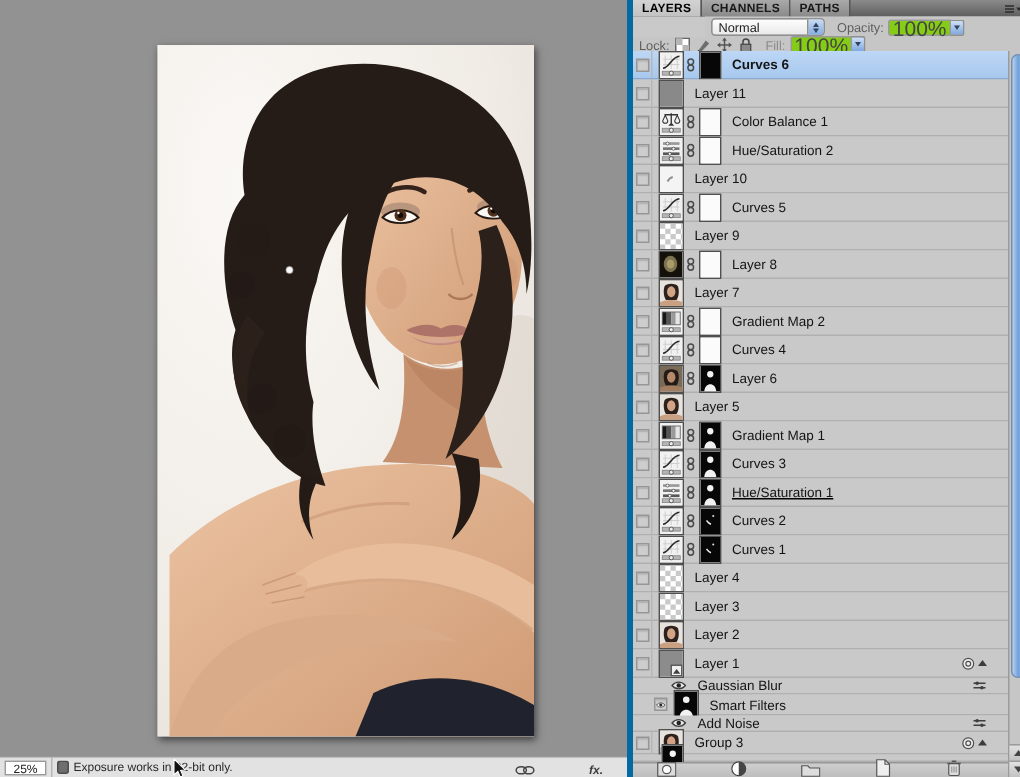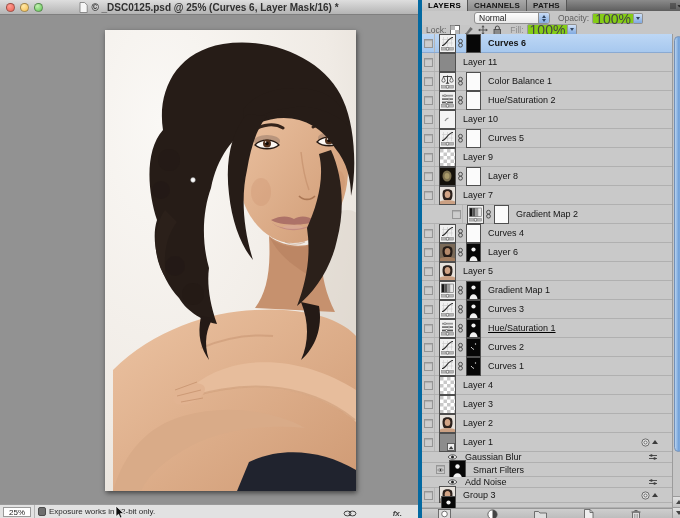--- a/index.html
+++ b/index.html
@@ -69,53 +69,38 @@
   .thumbwrap.mask{margin-left:2px;}
   .linkic{flex:none;line-height:0;margin-left:1px;}
   .lname{margin-left:7px;font-size:9px;color:#141414;white-space:nowrap;}
   .ind{flex:none;align-self:stretch;}
   .rowright{position:absolute;right:14px;top:0;bottom:0;display:flex;align-items:center;gap:2px;line-height:0;}
   .tri-up{width:0;height:0;border-left:3.5px solid transparent;border-right:3.5px solid transparent;border-bottom:4.5px solid #3c3c3c;}
   .eyeglyph{line-height:0;flex:none;}
 
   .pfooter{position:absolute;left:0;top:508px;width:250px;height:10px;background:linear-gradient(#cecece,#bdbdbd);
            border-top:1px solid #979797;display:flex;align-items:center;justify-content:flex-end;gap:5px;padding-right:30px;}
-  .pfooter .fico{line-height:0;height:9px;display:flex;align-items:flex-start;margin-left:31px;}
+  .pfooter .fico{line-height:0;height:9px;display:flex;align-items:flex-end;margin-left:31px;}
   .fxtext{font-size:8px;font-style:italic;font-weight:bold;color:#3c3c3c;line-height:9px;}
 
   .scrollbar{position:absolute;left:250px;top:34px;width:12px;height:484px;background:#c6c6c6;border-left:1px solid #9b9b9b;}
   .sthumb{position:absolute;left:1px;top:2px;width:9px;height:416px;border-radius:5px;
           background:linear-gradient(90deg,#b9d3f0,#6f9fd8 55%,#a3c5ea);border:1px solid #7globals290b8;border:1px solid #7290b8;}
   .sbtn{position:absolute;left:0;width:11px;height:11px;background:linear-gradient(#e2e2e2,#c2c2c2);
         border-top:1px solid #9b9b9b;display:flex;align-items:center;justify-content:center;}
   .sbtn i{width:0;height:0;border-left:3px solid transparent;border-right:3px solid transparent;}
   .sbtn.up{top:462px;} .sbtn.up i{border-bottom:4px solid #444;}
   .sbtn.dn{top:473px;} .sbtn.dn i{border-top:4px solid #444;}
 </style>
 </head>
 <body>
 
 <div class="app">
 
   <div class="docwin">
-    <div class="titlebar">
-      <div class="lights">
-        <span class="light red"></span>
-        <span class="light yellow"></span>
-        <span class="light green"></span>
-      </div>
-      <div class="titlewrap">
-        <span style="line-height:0">
-          <svg width="9" height="11" viewBox="0 0 9 11">
-              <path d="M1 0.5 h4.6 l2.6 2.6 v7.4 H1 Z" fill="#f6f6f6" stroke="#777" stroke-width="0.8"></path>
-            </svg>
-        </span>
-        <span class="titletext">© _DSC0125.psd @ 25% (Curves 6, Layer Mask/16) *</span>
-      </div>
-    </div>
 
     <div class="canvas">
       <div class="photo">
         <svg width="251" height="461" viewBox="0 0 251 461" xmlns="http://www.w3.org/2000/svg">
           <defs>
             <radialGradient id="bgl" cx="0.22" cy="0.2" r="1.05">
               <stop offset="0" stop-color="#faf8f5"></stop>
                 <stop offset="0.65" stop-color="#f0ebe5"></stop>
                 <stop offset="1" stop-color="#e2dcd4"></stop>
             </radialGradient>
@@ -419,21 +404,21 @@
             <span class="well"></span>
           </span>
           <span class="thumbwrap"><svg width="15" height="17" viewBox="0 0 15 17">
               <rect width="15" height="17" fill="#e7e2dc"></rect>
               <path d="M3 4 C4 1.5 11 1.5 12 4 C13 7 12.5 11 11 13 L4 13 C2.5 11 2 7 3 4 Z" fill="#2c211c"></path>
               <ellipse cx="7.5" cy="7.5" rx="2.8" ry="3.6" fill="#d2a485"></ellipse>
               <path d="M0 17 V14.5 C4 12.5 11 12.5 15 14.5 V17 Z" fill="#caa083"></path>
             </svg></span>
           <span class="lname">Layer 7</span>
         </div>
-        <div class="lrow row-main" style="height: 19px; padding-left: 28px;">
+        <div class="lrow row-main" style="height: 19px;">
           <span class="eyecol">
             <span class="well"></span>
           </span>
           <span class="thumbwrap"><svg width="15" height="17" viewBox="0 0 15 17">
               <rect width="15" height="17" fill="#f1f1f1"></rect>
               <rect x="1.5" y="2" width="3" height="8.5" fill="#161616"></rect>
               <rect x="4.5" y="2" width="3" height="8.5" fill="#555"></rect>
               <rect x="7.5" y="2" width="3" height="8.5" fill="#9a9a9a"></rect>
               <rect x="10.5" y="2" width="3" height="8.5" fill="#e6e6e6"></rect>
               <rect x="1.5" y="2" width="12" height="8.5" fill="none" stroke="#666" stroke-width="0.6"></rect>

